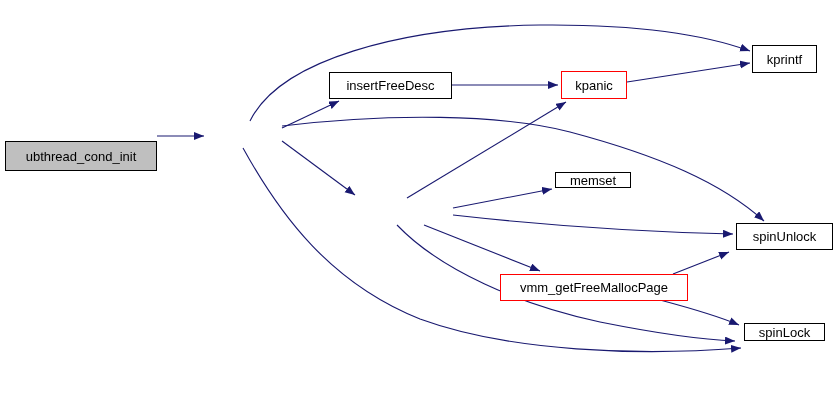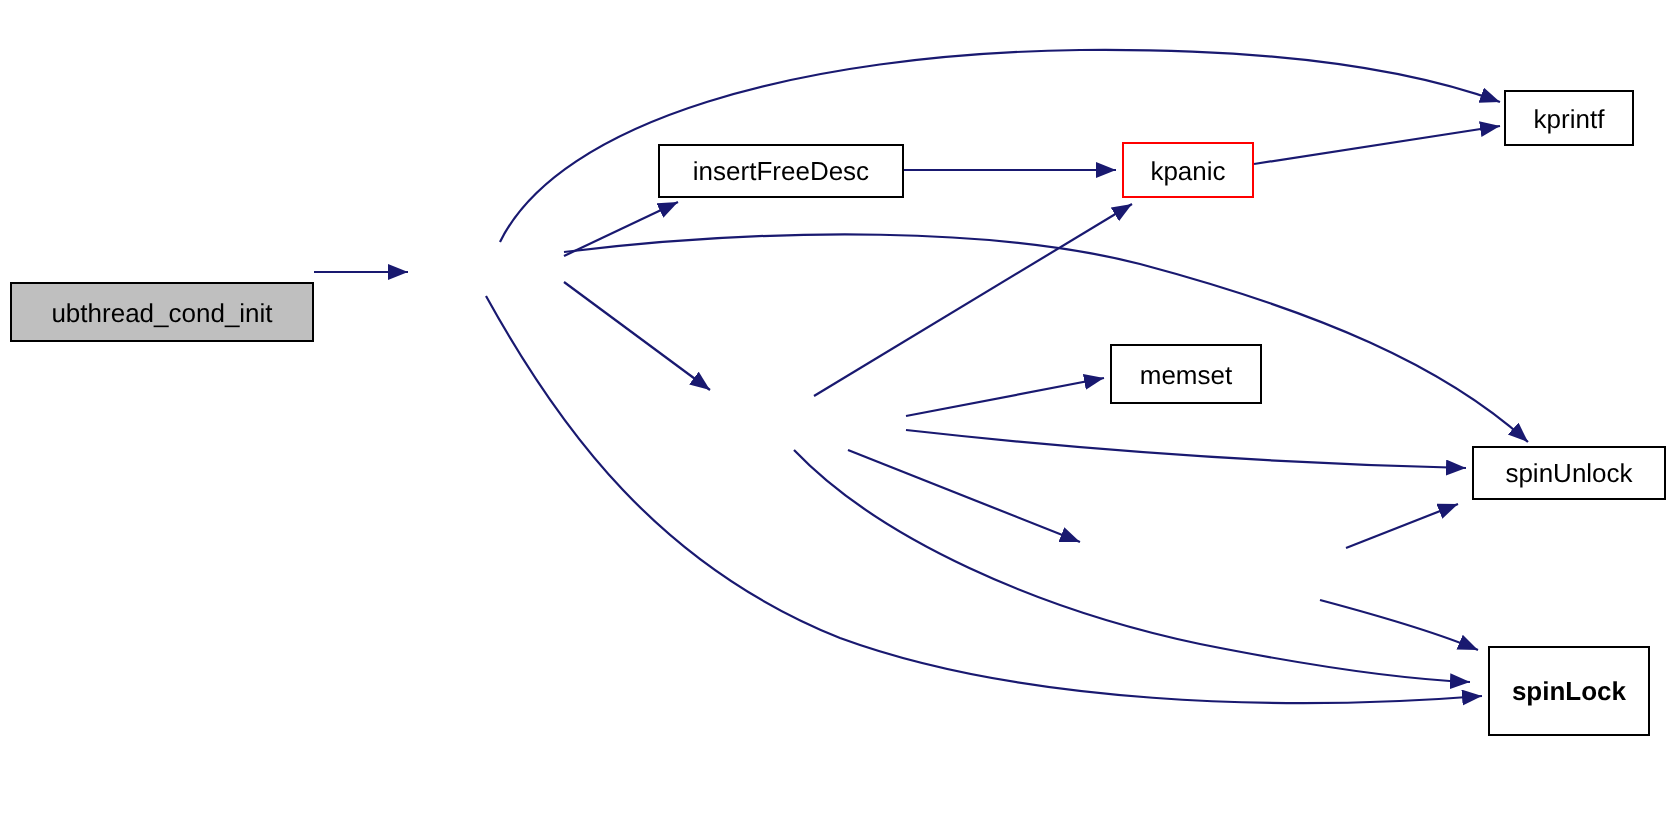--- a/index.html
+++ b/index.html
@@ -69,20 +69,21 @@
   <div class="node root" style="left:5px; top:121px; width:152px; height:30px;">ubthread_cond_init</div>
 
 
   <div class="node" style="left:329px; top:72px; width:123px; height:27px;text-align:center;">insertFreeDesc</div>
 
   <div class="node truncated" style="left:561px; top:71px; width:66px; height:28px;text-align:center;">kpanic</div>
 
   <div class="node" style="left:752px; top:45px; width:65px; height:28px;">kprintf</div>
 
 
-  <div class="node" style="left:555px; top:172px; width:76px; height:30px;text-align:center;">memset</div>
+  <div class="node" style="left:555px; top:172px; width:76px; height:16px;text-align:center;">memset</div>
 
   <div class="node" style="left:736px; top:223px; width:97px; height:27px;text-align:right;">spinUnlock</div>
 
+  <div class="node truncated" style="left:500px; top:274px; width:188px; height:27px;">vmm_getFreeMallocPage</div>
 
-  <div class="node" style="left:744px; top:323px; width:81px; height:45px;font-weight:bold;">spinLock</div>
+  <div class="node" style="left:744px; top:323px; width:81px; height:18px;">spinLock</div>
 
 </div>
 
 </body></html>

